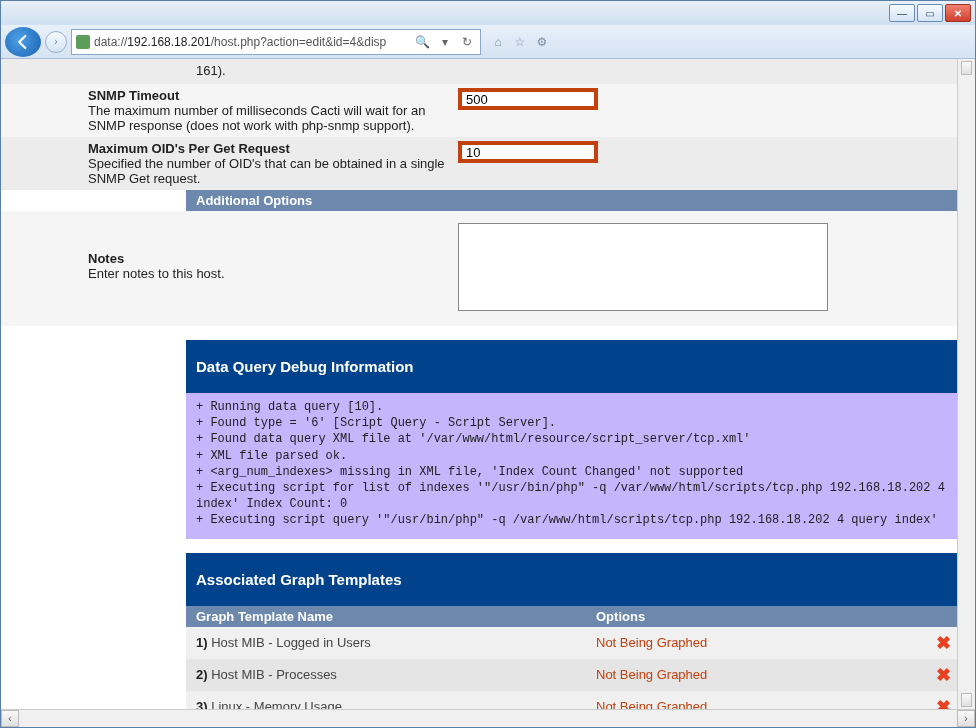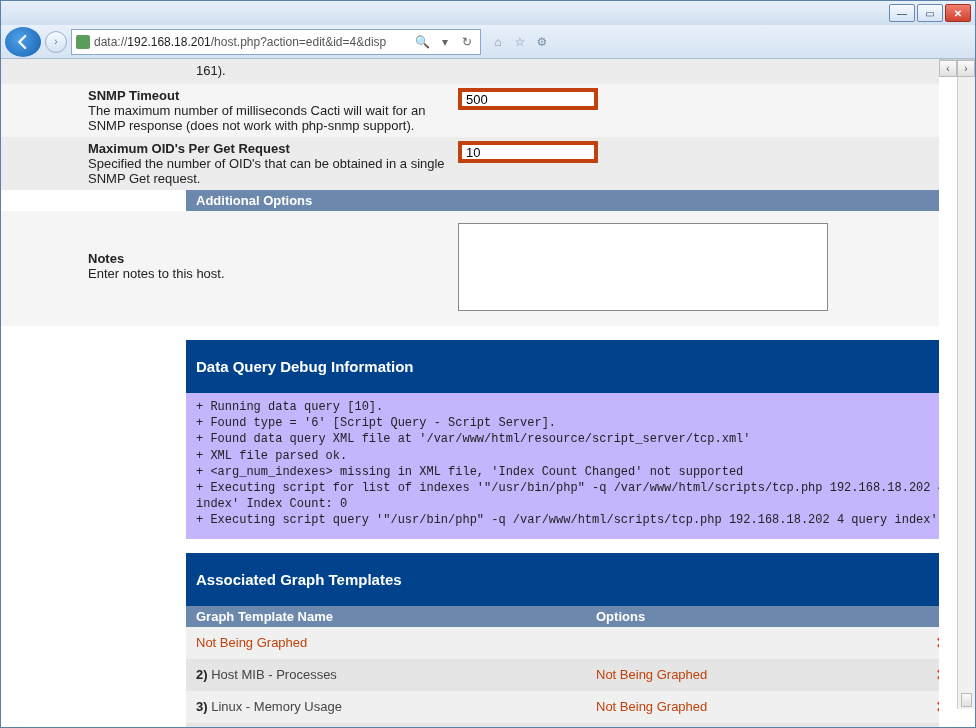--- a/index.html
+++ b/index.html
@@ -150,21 +150,21 @@
   display: flex;
   align-items: center;
   justify-content: center;
 }
 .content-area {
   flex: 1;
   background: #fff;
   overflow: hidden;
   position: relative;
   display: flex;
-  flex-direction: row;
+  flex-direction: column;
 }
 .page-scroll {
   flex: 1;
   overflow: auto;
 }
 .page {
   padding: 0;
   width: 960px;
 }
 .vscroll {
@@ -386,20 +386,21 @@
 
         <div class="spacer"></div>
 
         <div class="section-bar dark">Associated Graph Templates</div>
         <div class="tbl-head">
           <div class="c1">Graph Template Name</div>
           <div class="c2">Options</div>
         </div>
         <div id="graph-rows">
             <div class="tbl-row">
+              <div class="c1"><b>1)</b> Host MIB - Logged in Users</div>
               <div class="c2">Not Being Graphed</div>
               <div class="c3"><span class="del-x">✖</span></div>
             </div>
             <div class="tbl-row alt">
               <div class="c1"><b>2)</b> Host MIB - Processes</div>
               <div class="c2">Not Being Graphed</div>
               <div class="c3"><span class="del-x">✖</span></div>
             </div>
             <div class="tbl-row">
               <div class="c1"><b>3)</b> Linux - Memory Usage</div>

